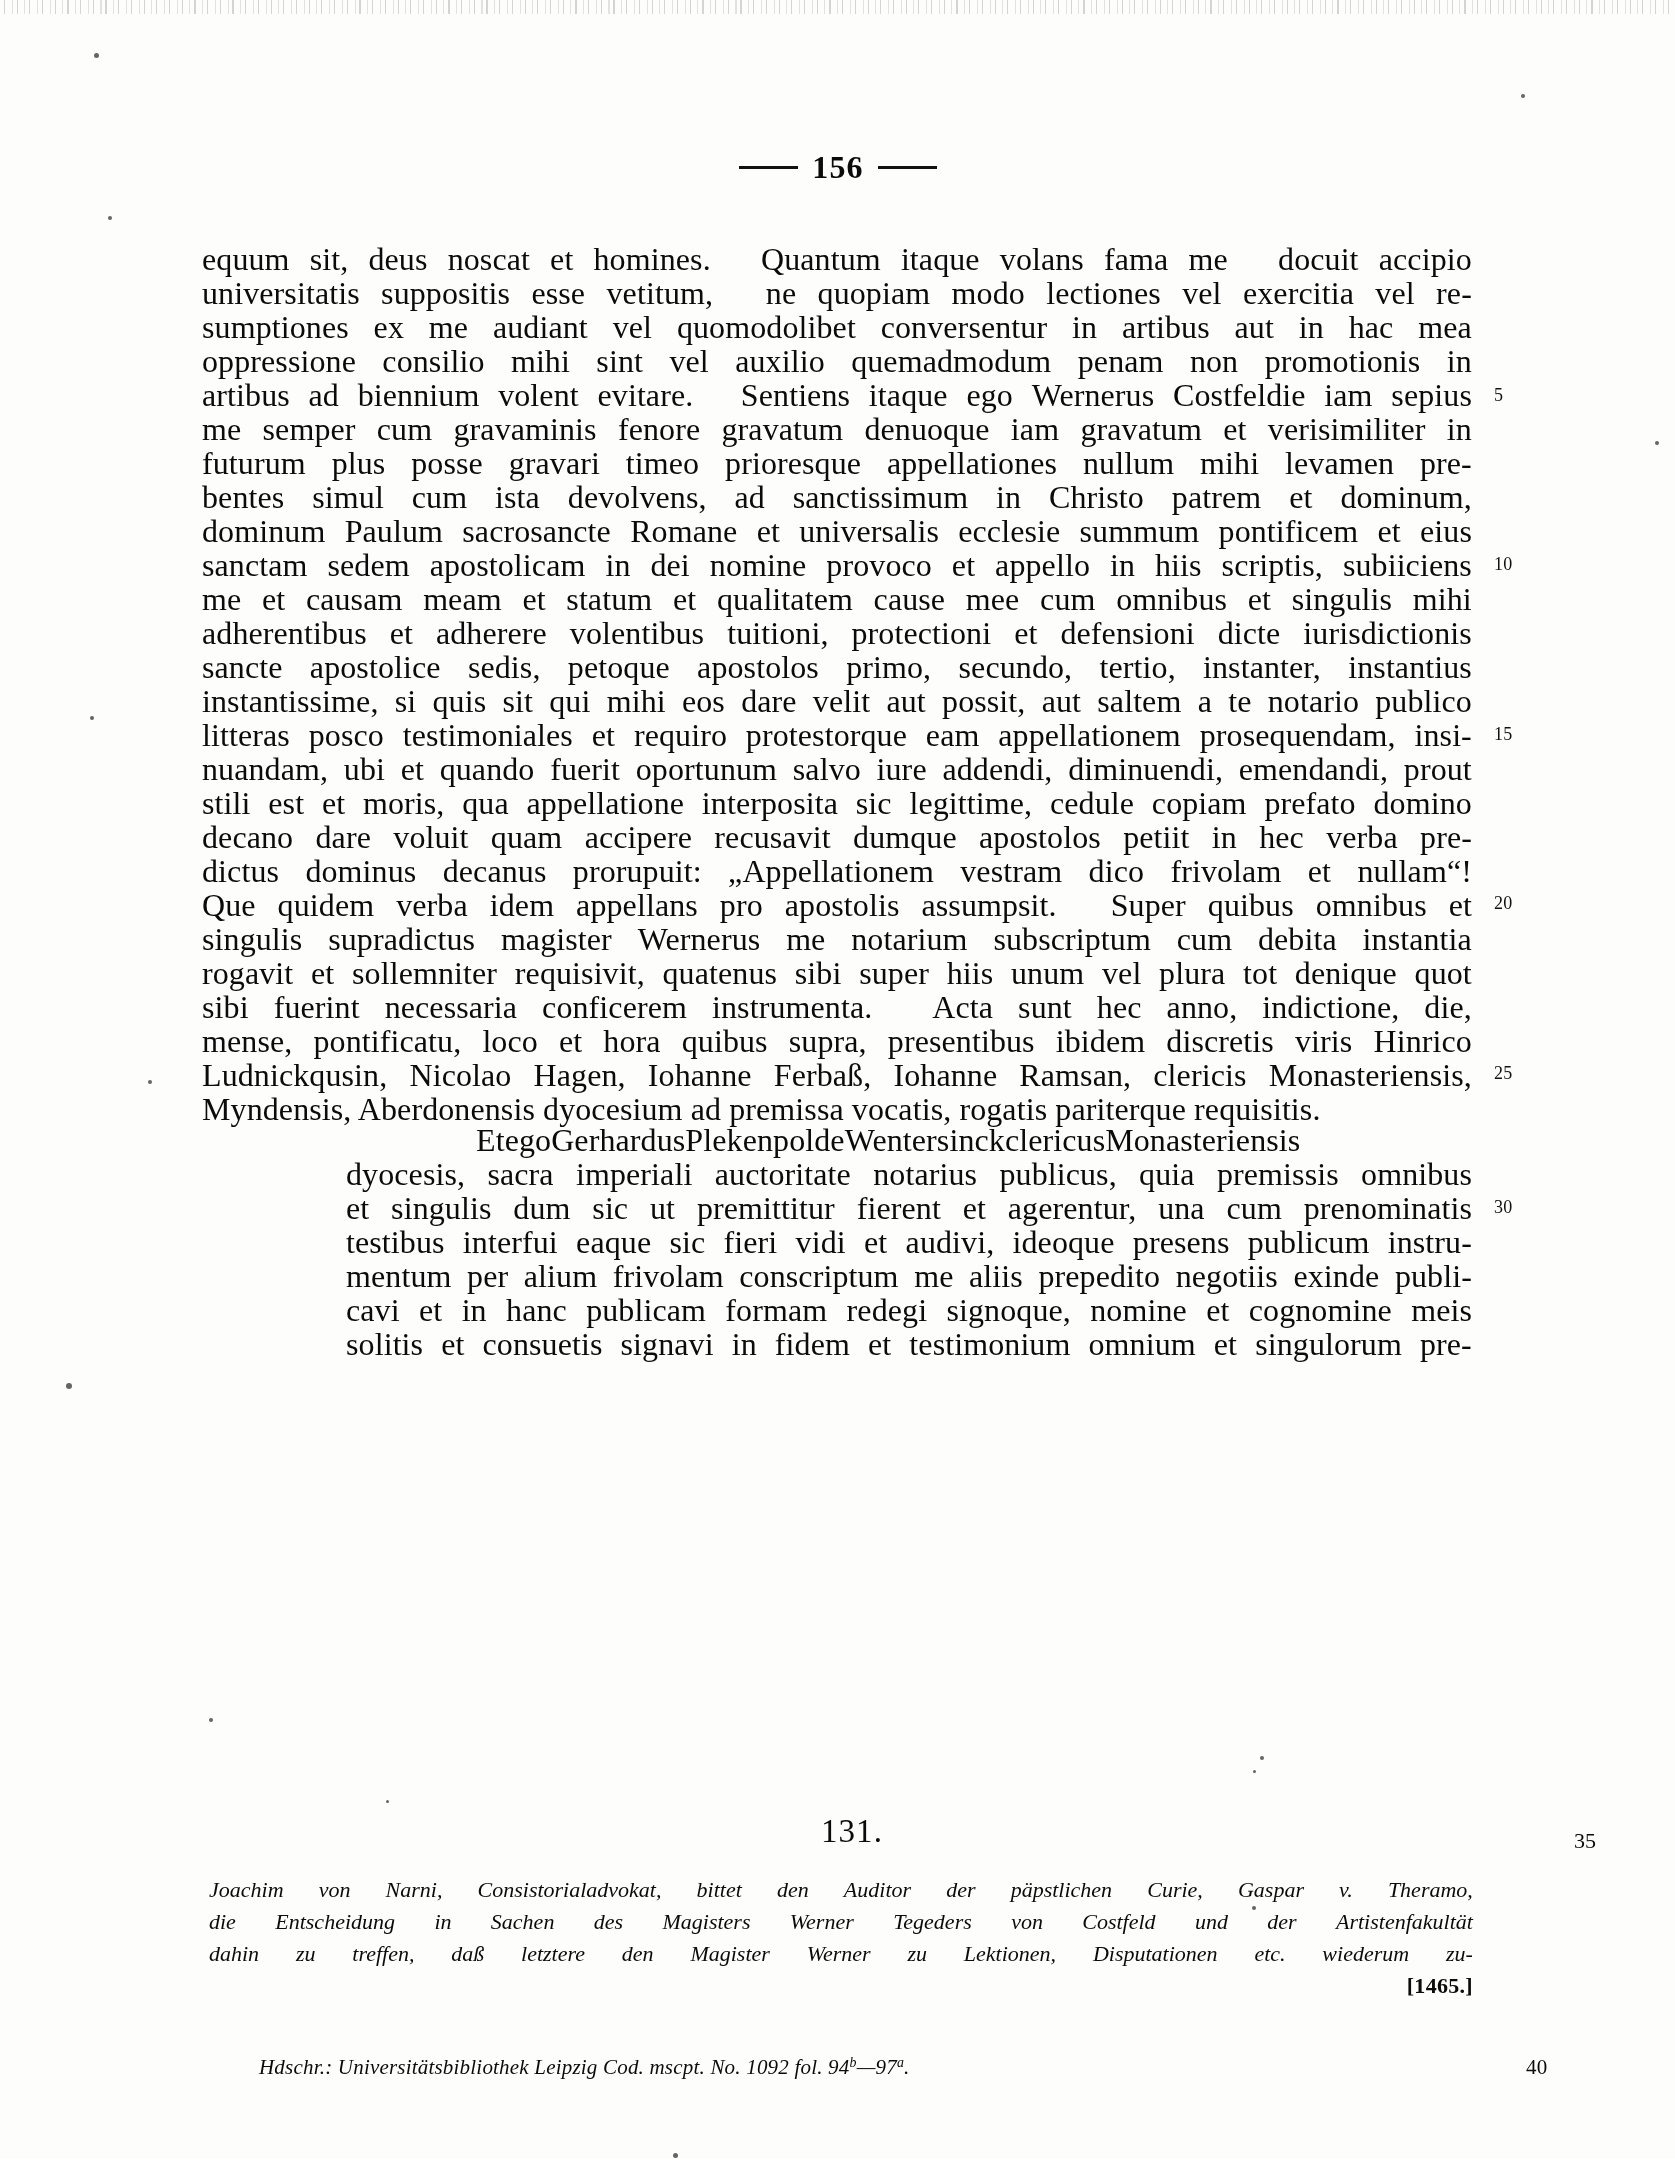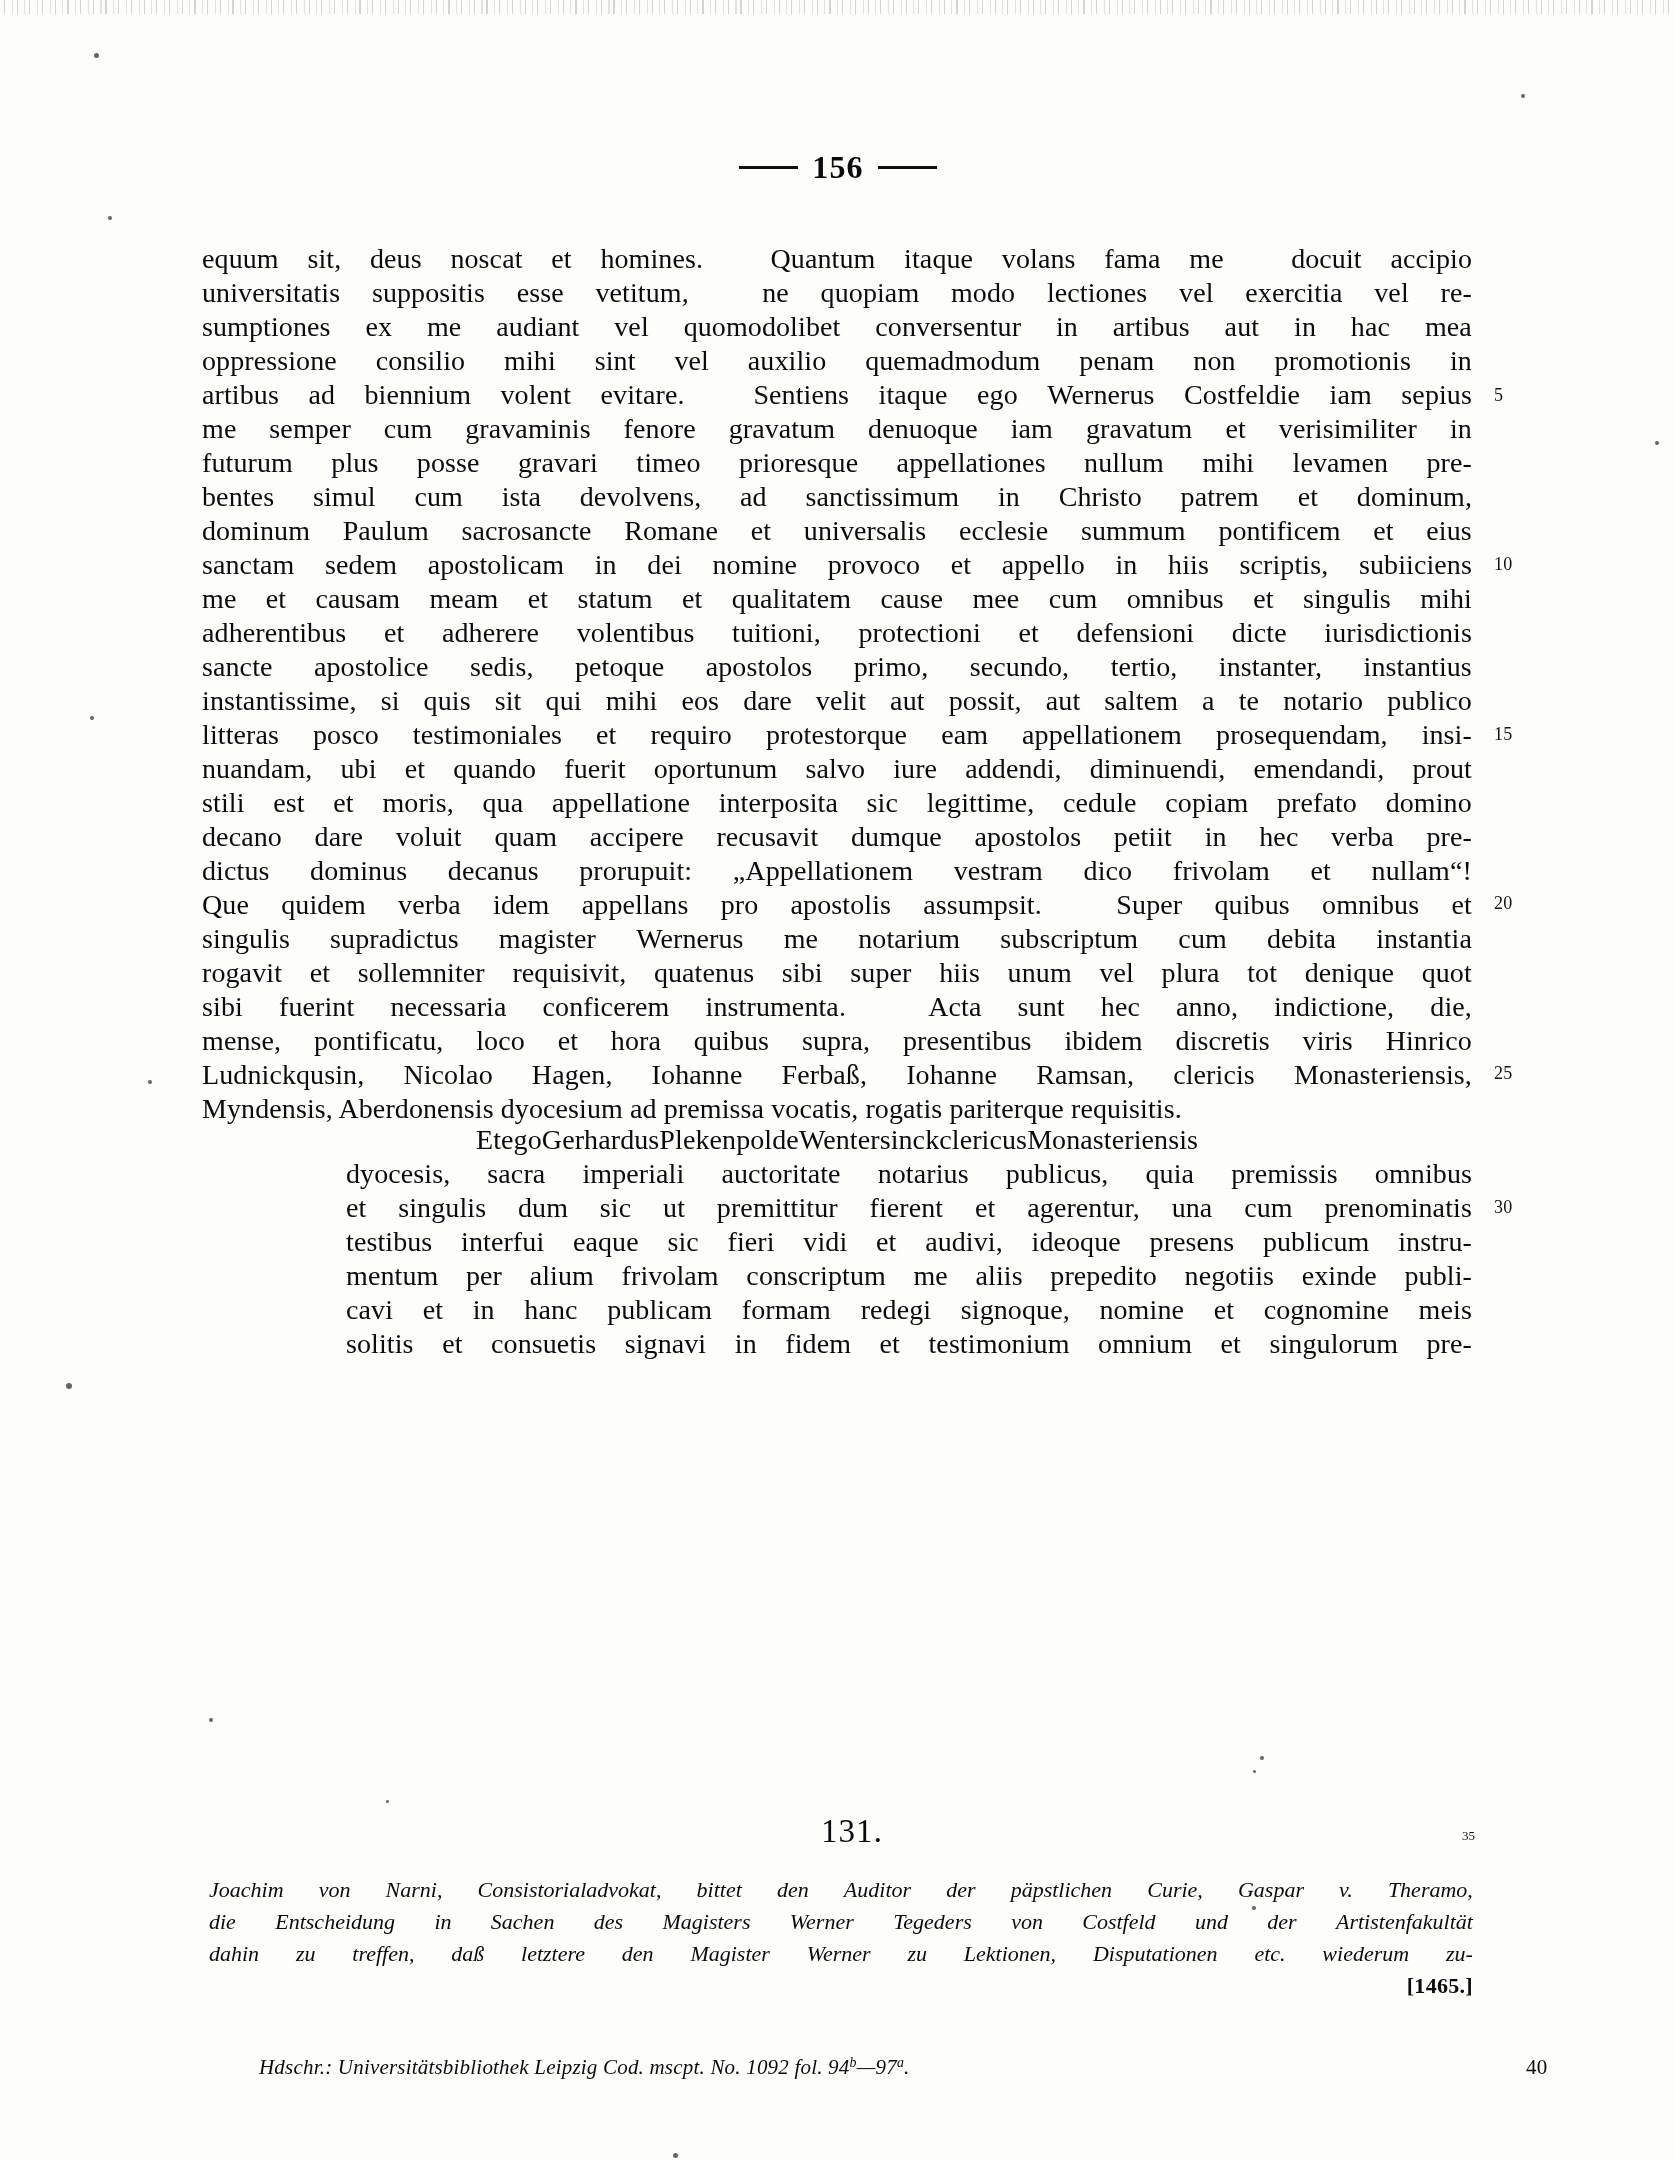--- a/index.html
+++ b/index.html
@@ -68,21 +68,21 @@
   
   .col {
     position: absolute;
     left: 202px;
     width: 1270px;
   }
 
   .tline {
     position: relative;
     height: 34px;
-    font-size: 28px;
+    font-size: 32px;
     line-height: 34px;
     white-space: nowrap;
     letter-spacing: 0.1px;
   }
 
   
   .tline > .j {
     display: flex;
     justify-content: space-between;
     width: 100%;
@@ -172,23 +172,23 @@
 
   .folio-right {
     position: absolute;
     left: 1526px;
     top: 2055px;
     font-size: 21px;
     letter-spacing: 0.3px;
   }
   .num35 {
     position: absolute;
-    left: 1462px;
+    left: 1574px;
     top: 1828px;
-    font-size: 13px;
+    font-size: 22px;
   }
 </style>
 </head>
 <body>
 
 <div id="page">
 
   <div class="edge-noise"></div>
 
   <div class="speck" style="left:94px;top:53px;width:5px;height:5px;"></div>

